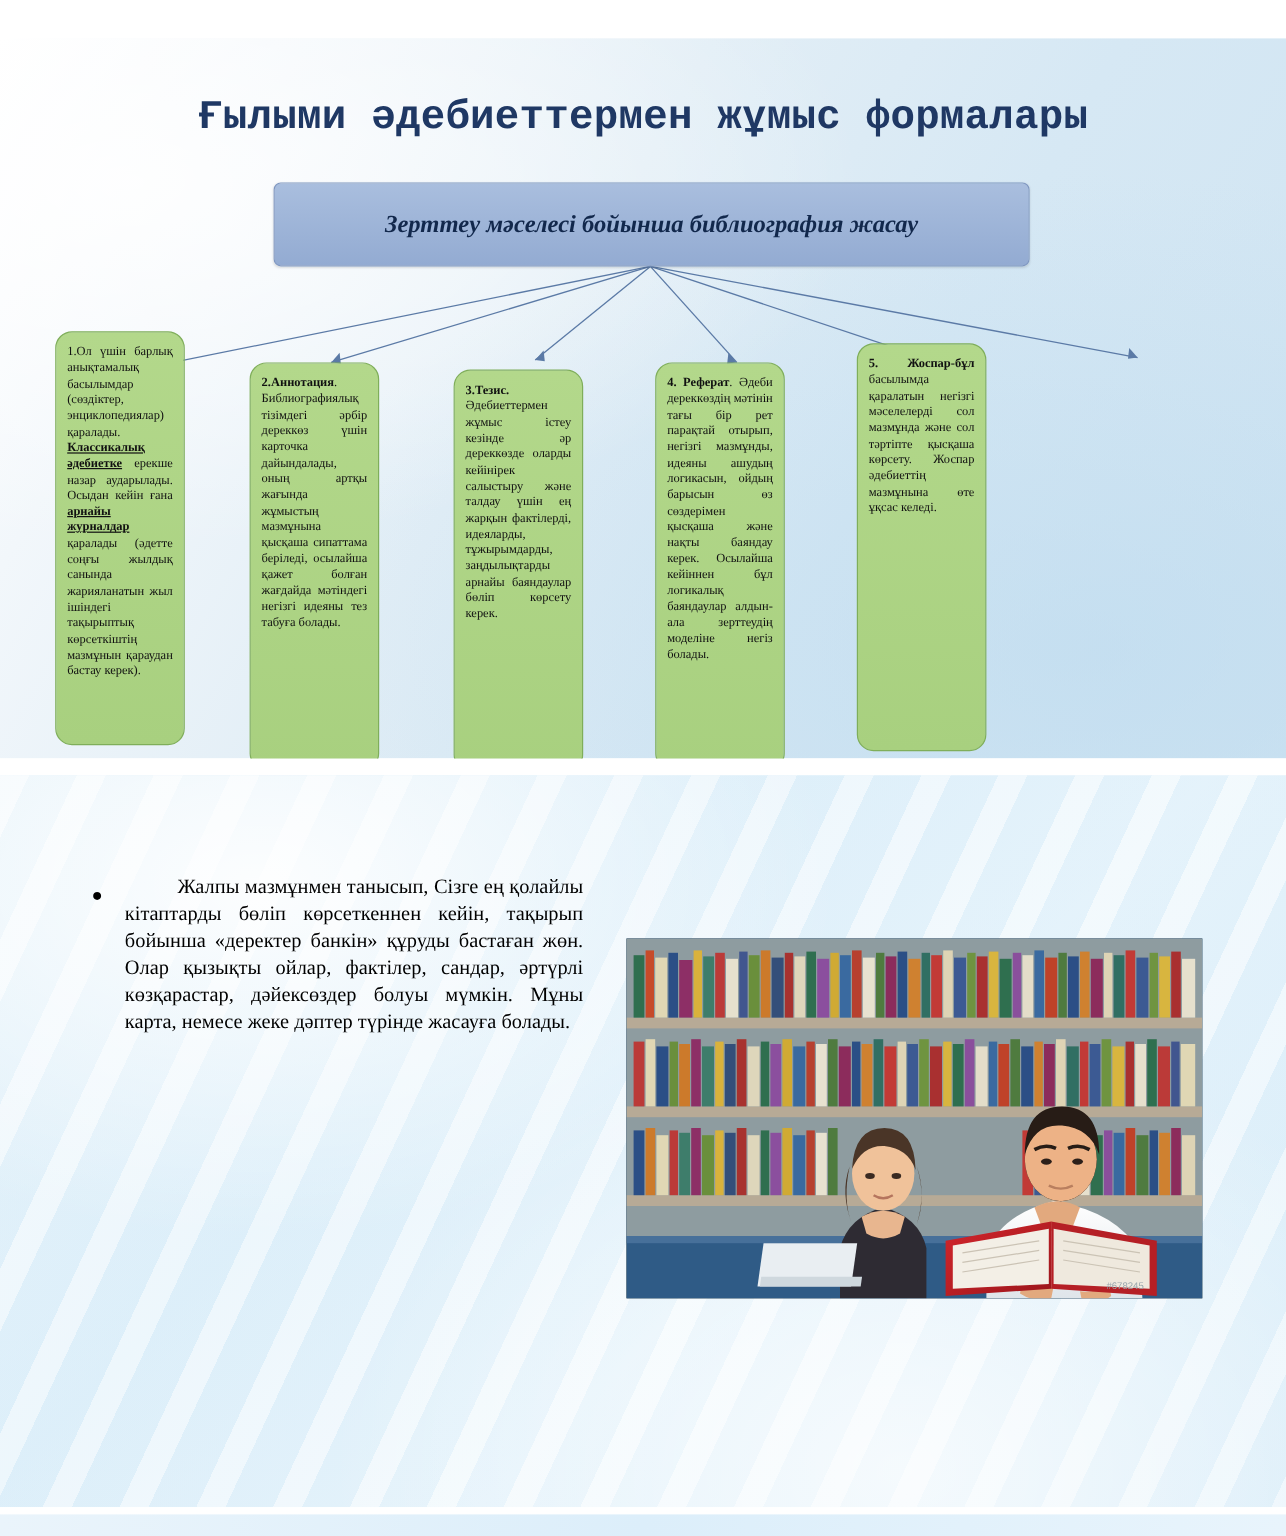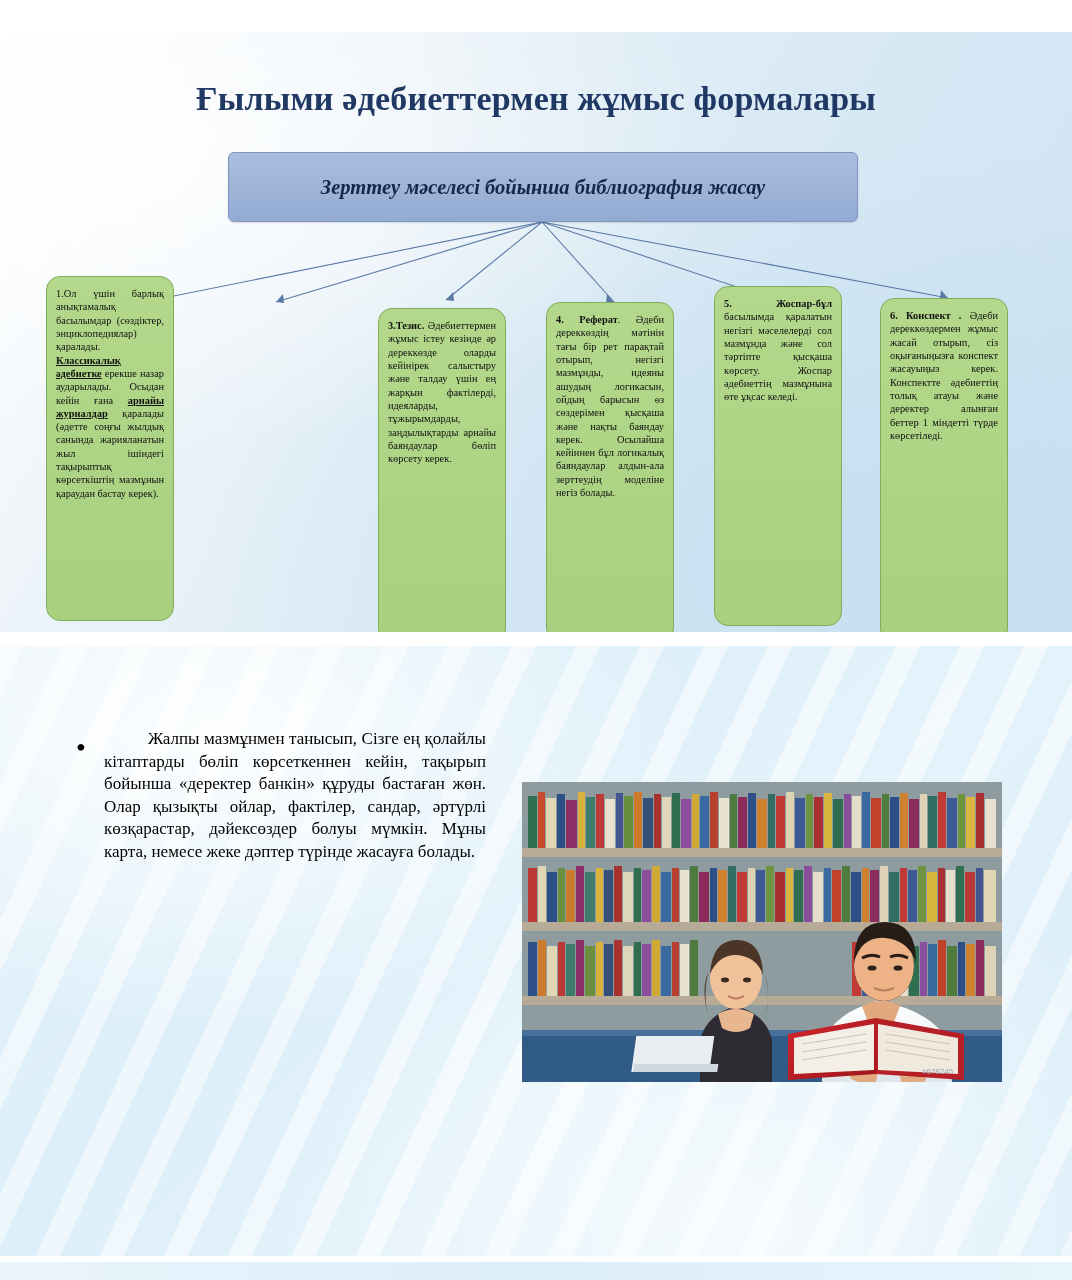--- a/index.html
+++ b/index.html
@@ -38,21 +38,21 @@
       radial-gradient(ellipse at 10% 20%, rgba(255,255,255,0.85) 0%, rgba(255,255,255,0) 45%),
       radial-gradient(ellipse at 85% 85%, rgba(186,217,238,0.55) 0%, rgba(255,255,255,0) 55%);
     pointer-events: none;
   }
   .s1-title {
     position: absolute;
     left: 0;
     top: 48px;
     width: 1072px;
     text-align: center;
-    font-family: Liberation Serif, serif;
+    font-family: Liberation Mono, monospace;
     font-weight: bold;
     font-size: 34px;
     color: #1f3864;
     letter-spacing: 0.2px;
     z-index: 3;
   }
   .s1-topbox {
     position: absolute;
     left: 228px;
     top: 120px;
@@ -88,21 +88,21 @@
     position: absolute;
     left: 0;
     top: 244px;
     width: 1072px;
     height: 352px;
     z-index: 3;
   }
   .card {
     position: absolute;
     top: 0;
-    width: 128px;
+    width: 108px;
     background: #aed581;
     background: linear-gradient(180deg, #b3d88b 0%, #a8d07f 100%);
     border: 1px solid #7fae5a;
     border-radius: 14px;
     box-sizing: border-box;
     padding: 10px 9px 22px 9px;
     font-family: "Liberation Serif", serif;
     font-size: 10.4px;
     line-height: 1.28;
     color: #111111;
@@ -233,36 +233,36 @@
         <polygon points="948,266 941,258 940,267"></polygon>
       </g>
     </svg>
 
     <div class="cards">
 
       <div class="card c1">
         <span>1.Ол үшін барлық анықтамалық басылымдар (сөздіктер, энциклопедиялар) қаралады. </span><span class="u">Классикалық әдебиетке</span><span> ерекше назар аударылады. Осыдан кейін ғана </span><span class="u">арнайы журналдар</span><span> қаралады (әдетте соңғы жылдық санында жарияланатын жыл ішіндегі тақырыптық көрсеткіштің мазмұнын қараудан бастау керек).</span>
       </div>
 
+      <div class="card c2">
+        <b>2.Аннотация</b><span>. Библиографиялық тізімдегі әрбір дереккөз үшін карточка дайындалады, оның артқы жағында жұмыстың мазмұнына қысқаша сипаттама беріледі, осылайша қажет болған жағдайда мәтіндегі негізгі идеяны тез табуға болады.</span>
+      </div>
 
       <div class="card c3">
         <b>3.Тезис.</b><span> Әдебиеттермен жұмыс істеу кезінде әр дереккөзде оларды кейінірек салыстыру және талдау үшін ең жарқын фактілерді, идеяларды, тұжырымдарды, заңдылықтарды арнайы баяндаулар бөліп көрсету керек.</span>
       </div>
 
       <div class="card c4">
         <b>4. Реферат</b><span>. Әдеби дереккөздің мәтінін тағы бір рет парақтай отырып, негізгі мазмұнды, идеяны ашудың логикасын, ойдың барысын өз сөздерімен қысқаша және нақты баяндау керек. Осылайша кейіннен бұл логикалық баяндаулар алдын-ала зерттеудің моделіне негіз болады.</span>
       </div>
 
       <div class="card c5">
         <b>5. Жоспар-бұл</b><span> басылымда қаралатын негізгі мәселелерді сол мазмұнда және сол тәртіпте қысқаша көрсету. Жоспар әдебиеттің мазмұнына өте ұқсас келеді.</span>
       </div>
 
-      <div class="card c6">
-        <b>6. Конспект .</b><span> Әдеби дереккөздермен жұмыс жасай отырып, сіз оқығаныңызға конспект жасауыңыз керек. Конспектте әдебиеттің толық атауы және деректер алынған беттер 1 міндетті түрде көрсетіледі.</span>
-      </div>
 
     </div>
   </div>
 
   <div class="gap-mid"></div>
 
   <div class="slide2">
 
     <div class="s2-bullet">•</div>
     <div class="s2-text">Жалпы мазмұнмен танысып, Сізге ең қолайлы кітаптарды бөліп көрсеткеннен кейін, тақырып бойынша «деректер банкін» құруды бастаған жөн. Олар қызықты ойлар, фактілер, сандар, әртүрлі көзқарастар, дәйексөздер болуы мүмкін. Мұны карта, немесе жеке дәптер түрінде жасауға болады.</div>

